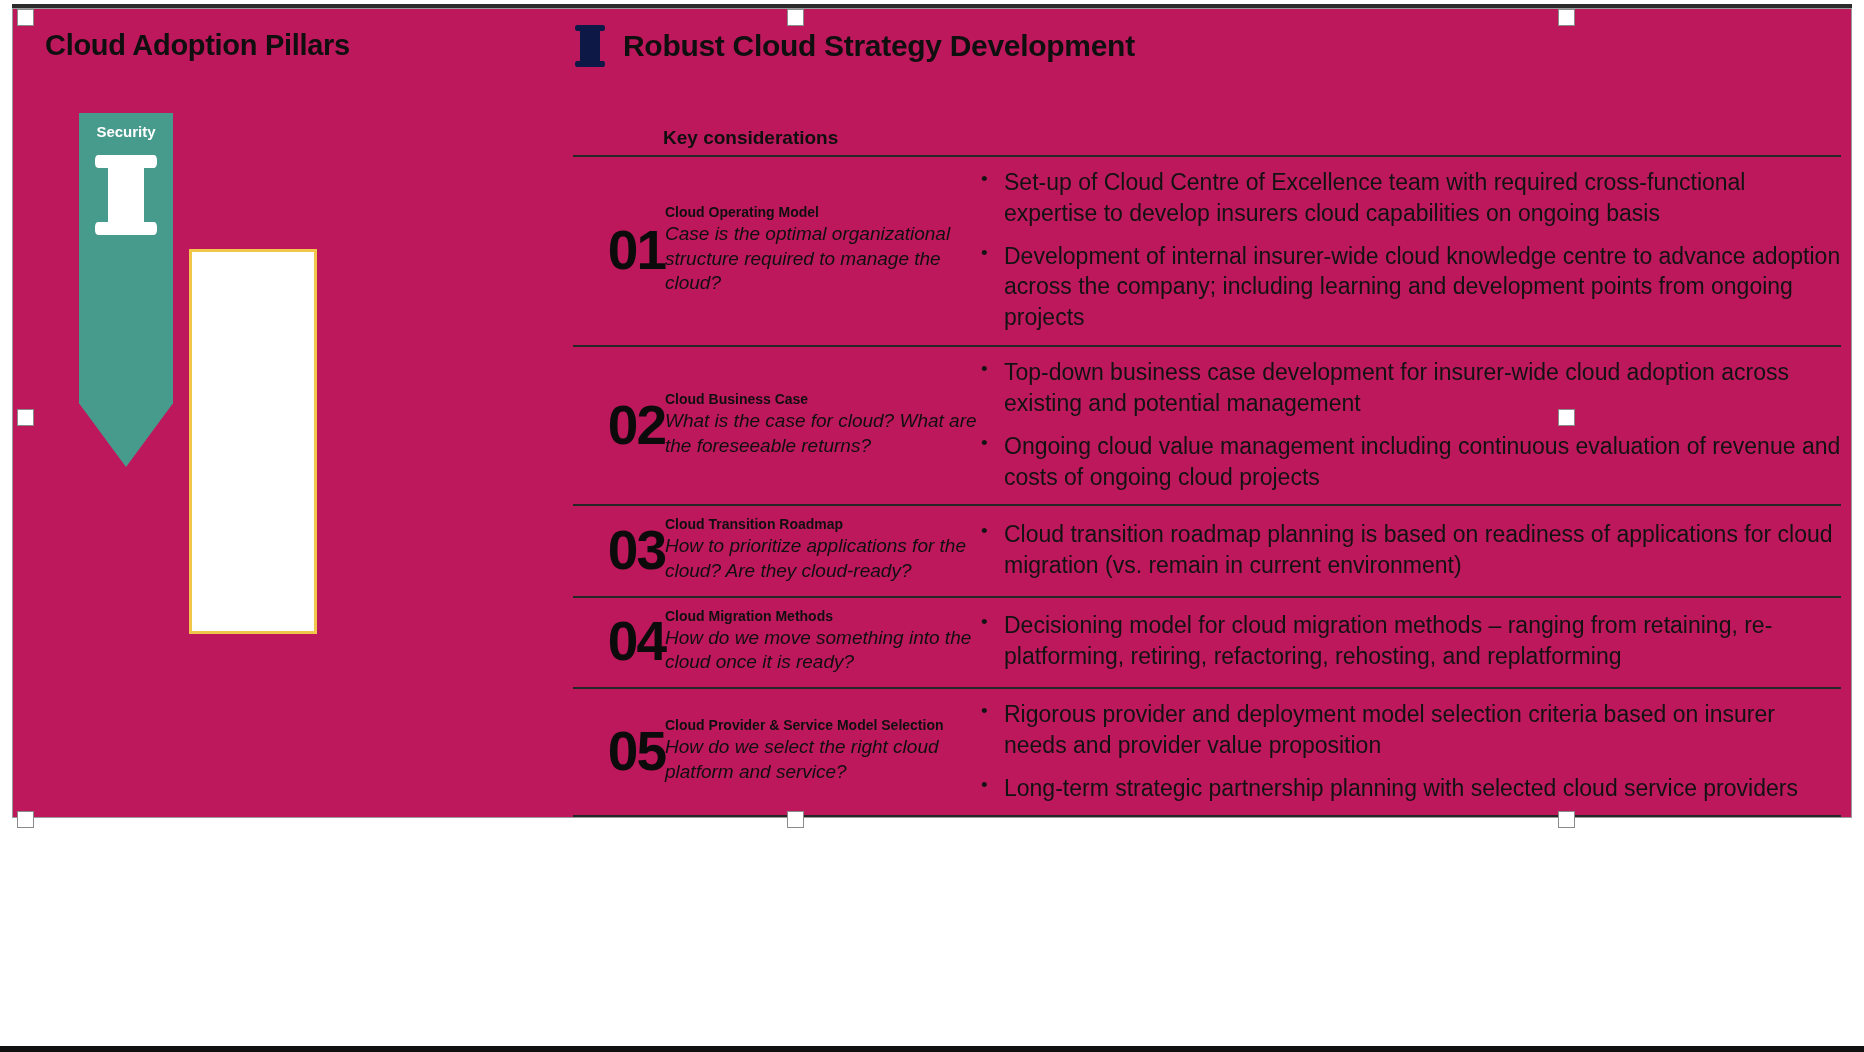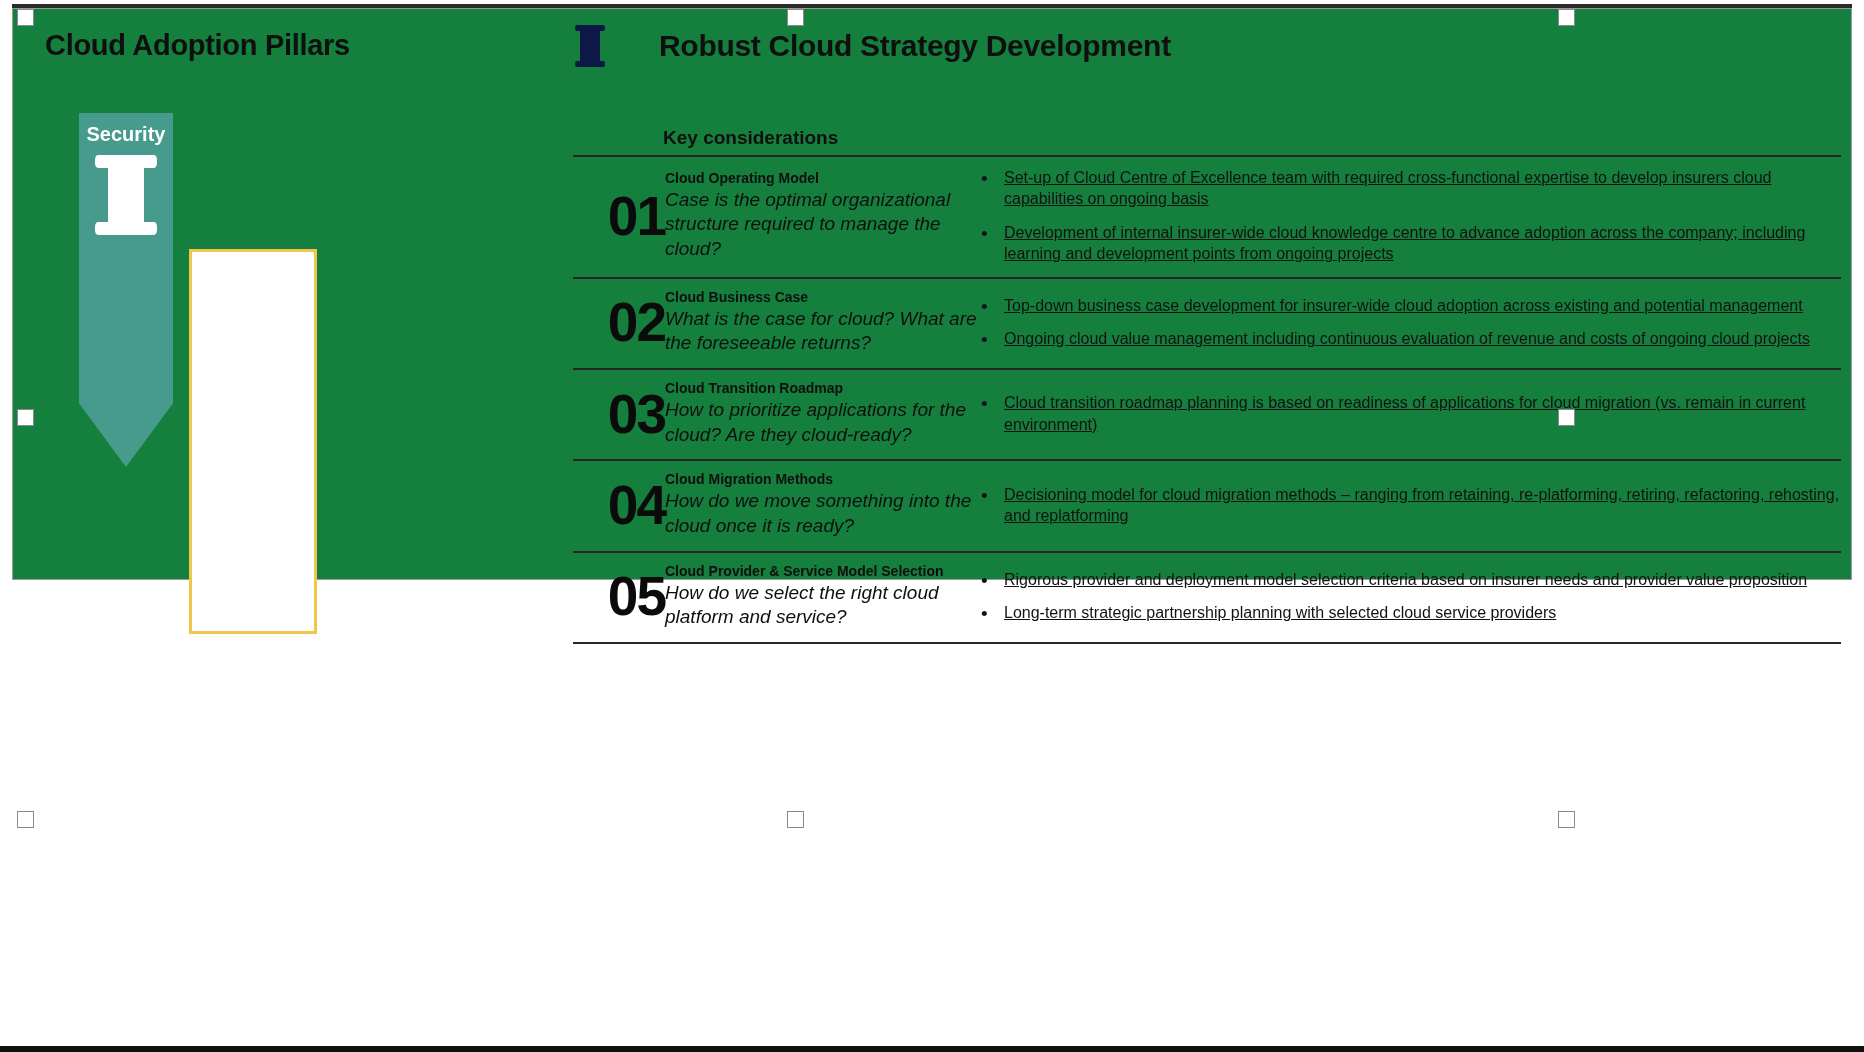--- a/index.html
+++ b/index.html
@@ -8,23 +8,23 @@
     background: #ffffff;
     font-family: "Liberation Sans", sans-serif;
     overflow: hidden;
   }
   .page { position: relative; width: 1864px; height: 1052px; background:#fff; }
 
   
   .slide-frame {
     position: absolute;
     left: 12px; top: 8px;
-    width: 1840px; height: 572px;
+    width: 1840px; height: 810px;
     border: 1px solid #9a9a9a;
-    background: #15803d;
+    background: #be185d;
   }
   .slide-frame::before{
     content:""; position:absolute; left:-1px; right:-1px; top:-5px;
     height:4px; background:#2b2b2b;
   }
   .handle {
     position: absolute;
     width: 17px; height: 17px;
     background: #ffffff;
     border: 1px solid #8a8a8a;
@@ -49,21 +49,21 @@
 
   
   .pillar { position: absolute; }
   .pillar-body {
     position: absolute; left: 0; top: 0;
     width: 100%; height: 100%;
     clip-path: polygon(0 0, 100% 0, 100% 82%, 50% 100%, 0 82%);
   }
   .pillar-label {
     position: absolute; width: 100%; text-align: center;
-    font-size: 20px; font-weight: bold;
+    font-size: 15px; font-weight: bold;
     line-height: 1;
   }
   .col-icon {
     position: absolute; left: 50%; transform: translateX(-50%);
     width: 62px; height: 80px;
   }
   .col-icon .cap, .col-icon .base {
     position: absolute; left: 0; width: 62px; height: 13px;
     background: #ffffff; border-radius: 3px/5px;
   }
@@ -98,21 +98,21 @@
   
   .right-panel { position: absolute; left: 548px; top: 0; width: 1292px; height: 810px; }
   .rp-head { position: absolute; left: 14px; top: 16px; display: flex; align-items: center; }
   .rp-badge { width: 30px; height: 42px; position: relative; margin-right: 18px; }
   .rp-badge .cap, .rp-badge .base {
     position: absolute; left: 0; width: 30px; height: 6px; background: #0d1847; border-radius:2px/3px;
   }
   .rp-badge .cap { top: 0; }
   .rp-badge .base { bottom: 0; }
   .rp-badge .shaft { position: absolute; left: 5px; top: 4px; width: 20px; height: 34px; background: #0d1847; }
-  .rp-title { font-size: 30px; font-weight: bold; color: #0f0f0f; letter-spacing: -0.3px; margin-left: 36px; }
+  .rp-title { font-size: 30px; font-weight: bold; color: #0f0f0f; letter-spacing: -0.3px; }
 
   .key-head {
     position: absolute; left: 102px; top: 118px;
     font-size: 19px; font-weight: bold; color: #0f0f0f;
   }
 
   table.considerations {
     position: absolute; left: 12px; top: 146px;
     width: 1268px;
     border-collapse: collapse;
@@ -132,25 +132,24 @@
     font-size: 55px; font-weight: bold; color: #0b0b0b;
     letter-spacing: -2px; line-height: 0.95;
   }
   .topic-title { font-size: 14px; font-weight: bold; color:#0f0f0f; line-height: 1.28; }
   .topic-q { font-size: 19px; font-style: italic; color:#0f0f0f; line-height: 1.30; }
 
   ul.bl { list-style: none; }
   ul.bl li {
     position: relative;
     padding-left: 27px;
-    font-size: 16px;
+    font-size: 23px;
     line-height: 1.34;
     color: #121212;
     margin-bottom: 12px;
-    text-decoration: underline;
   }
   ul.bl li:last-child { margin-bottom: 0; }
   ul.bl li::before {
     content: "\2022";
     position: absolute; left: 4px; top: -1px;
     font-size: 19px; color: #121212;
   }
 
   
   .source-line {

